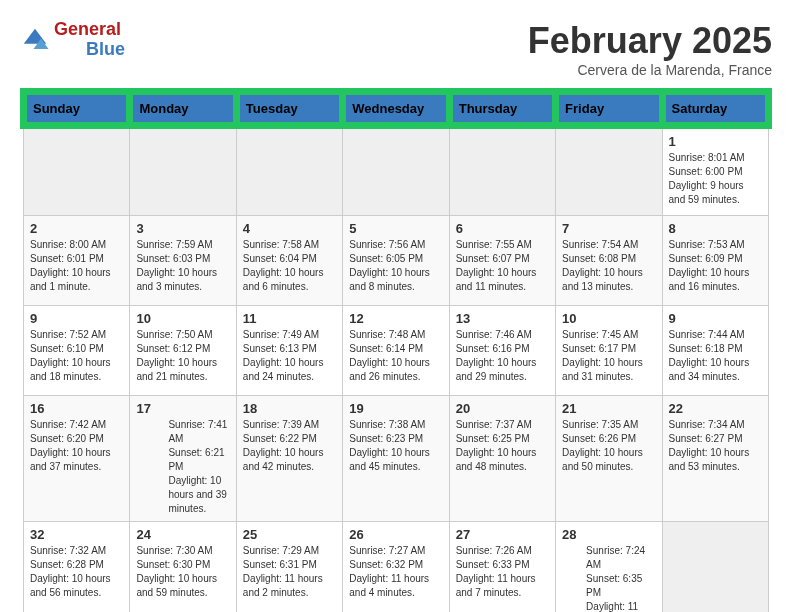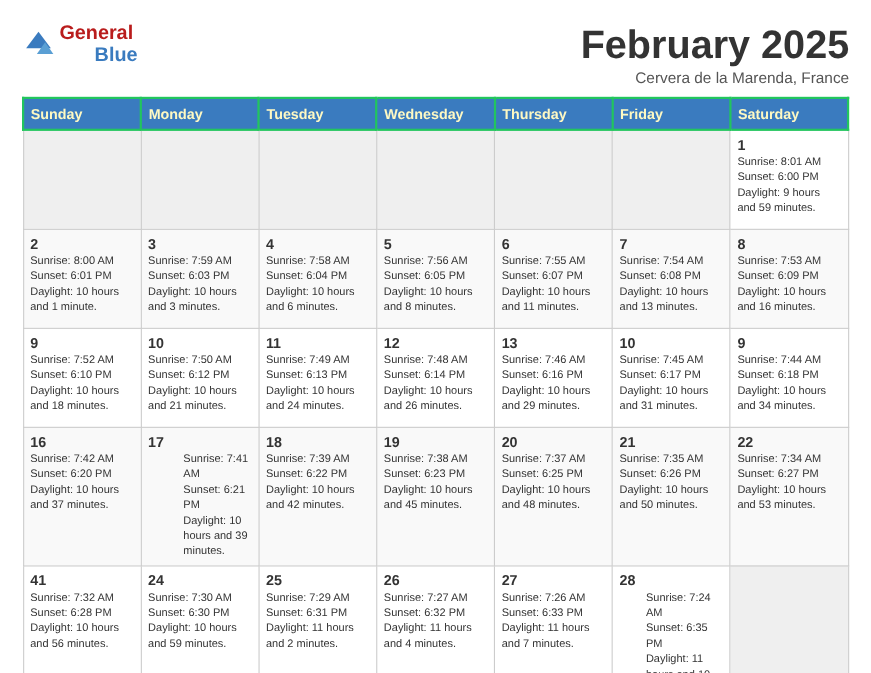--- a/index.html
+++ b/index.html
@@ -48,26 +48,26 @@
       font-size: 14px;
       color: #555;
     }
     table {
       width: 100%;
       border-collapse: collapse;
       table-layout: fixed;
     }
     th {
       background-color: #3a7bbf;
-      color: #fef9c3;
+      color: #000000;
       text-align: left;
       padding: 6px 6px;
       font-size: 13px;
       font-weight: bold;
-      border: 2px solid #22c55e;
+      border: 7px solid #22c55e;
     }
     td {
       border: 1px solid #ccc;
       vertical-align: top;
       padding: 5px 6px;
       font-size: 10px;
       color: #333;
       height: 90px;
       background: #fff;
     }
@@ -263,21 +263,21 @@
         </td>
         <td>
           <span class="day-num">22</span>
           <div class="day-info" style="white-space: pre-line;">Sunrise: 7:34 AM
 Sunset: 6:27 PM
 Daylight: 10 hours and 53 minutes.</div>
         </td>
       </tr>
       <tr>
         <td>
-          <span class="day-num">41</span>
+          <span class="day-num">32</span>
           <div class="day-info" style="white-space: pre-line;">Sunrise: 7:32 AM
 Sunset: 6:28 PM
 Daylight: 10 hours and 56 minutes.</div>
         </td>
         <td>
           <span class="day-num">24</span>
           <div class="day-info" style="white-space: pre-line;">Sunrise: 7:30 AM
 Sunset: 6:30 PM
 Daylight: 10 hours and 59 minutes.</div>
         </td>

